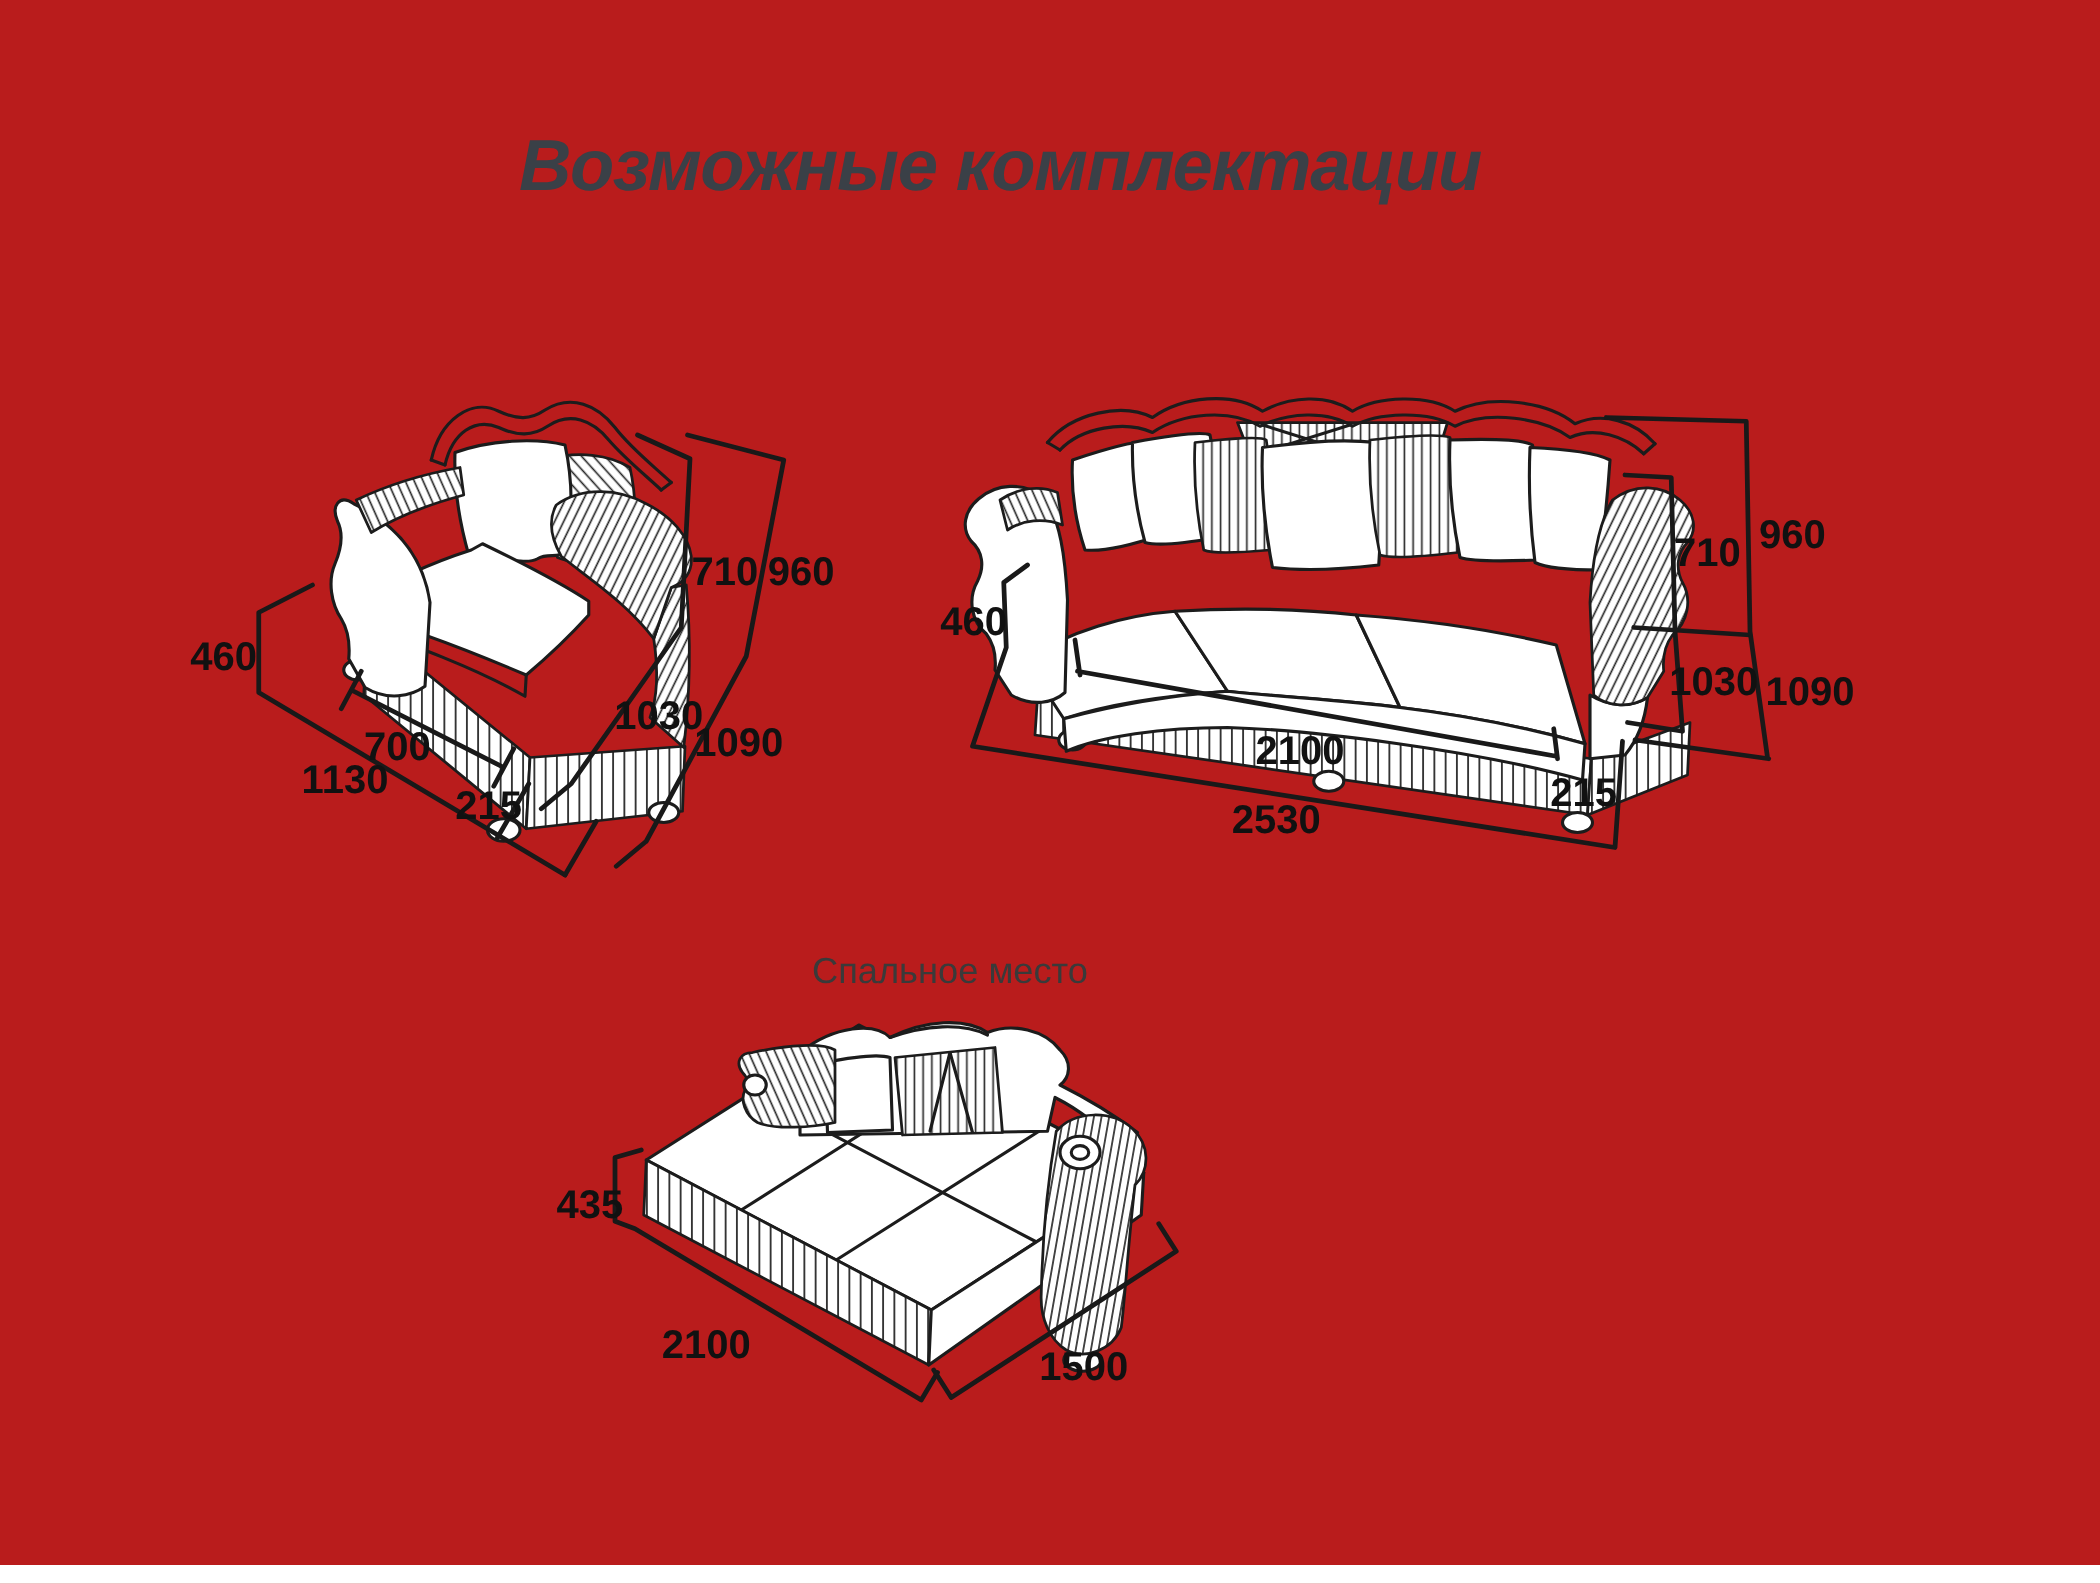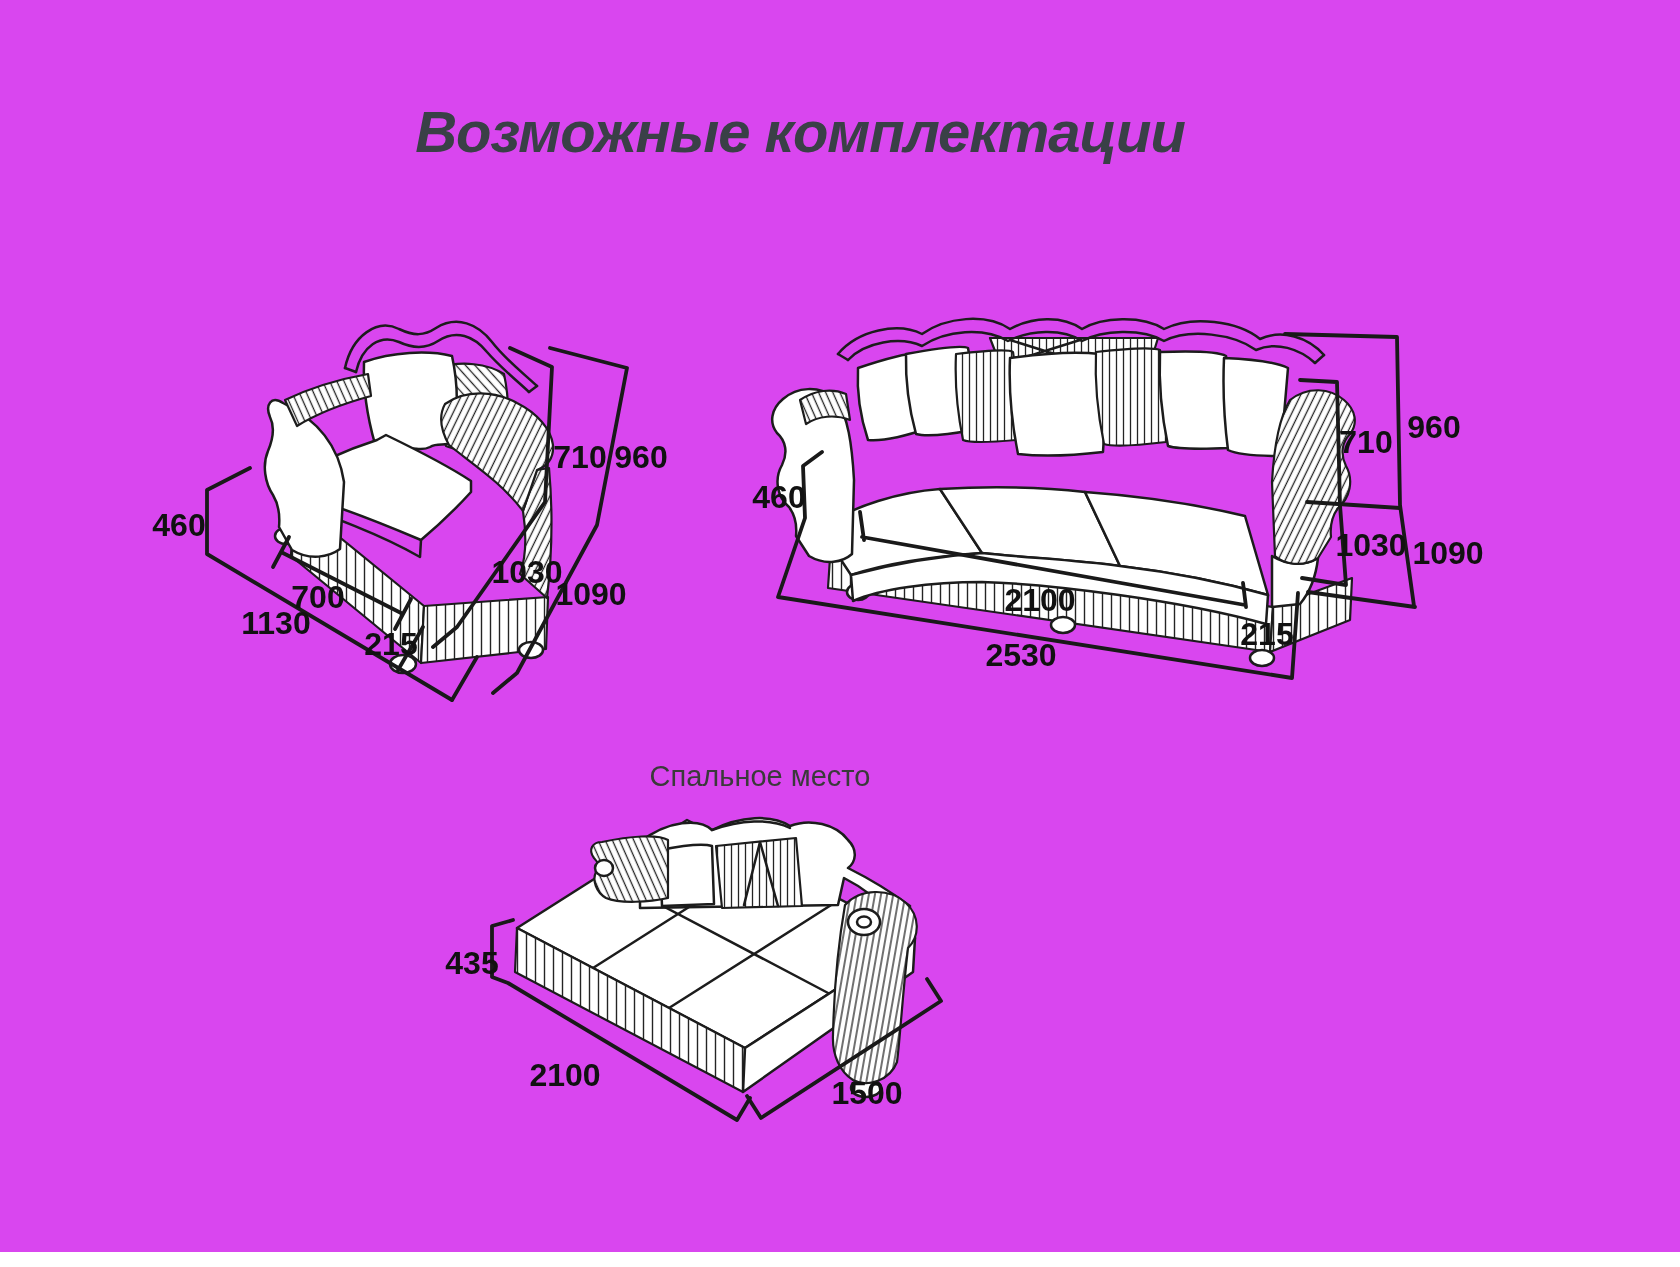--- a/index.html
+++ b/index.html
@@ -1,16 +1,16 @@
 <!DOCTYPE html>
 <html><head>
 <meta charset="utf-8">
 <style>
   html,body{margin:0;padding:0;background:#ffffff;}
-  .stage{position:relative;width:1680px;height:1252px;background:#d946ef;overflow:hidden;
+  .stage{position:relative;width:1680px;height:1252px;background:#b91c1c;overflow:hidden;
          font-family:"Liberation Sans","DejaVu Sans",sans-serif;}
   svg{position:absolute;left:0;top:0;}
   .title-text{font-family:"Liberation Sans","DejaVu Sans",sans-serif;
               font-weight:bold;font-style:italic;font-size:58px;fill:#3a4047;letter-spacing:-1px;}
   .section-label{font-size:29px;fill:#3a3a3a;font-weight:normal;}
   .dim{font-size:32px;font-weight:bold;fill:#111111;}
   .outline{fill:#ffffff;stroke:#1c1c1c;stroke-width:2.5;stroke-linejoin:round;stroke-linecap:round;}
   .line{fill:none;stroke:#1c1c1c;stroke-width:2.5;stroke-linejoin:round;stroke-linecap:round;}
   .dimline{fill:none;stroke:#191919;stroke-width:3.8;stroke-linecap:round;stroke-linejoin:round;}
   .hatched{stroke:#1c1c1c;stroke-width:2.2;stroke-linejoin:round;}

